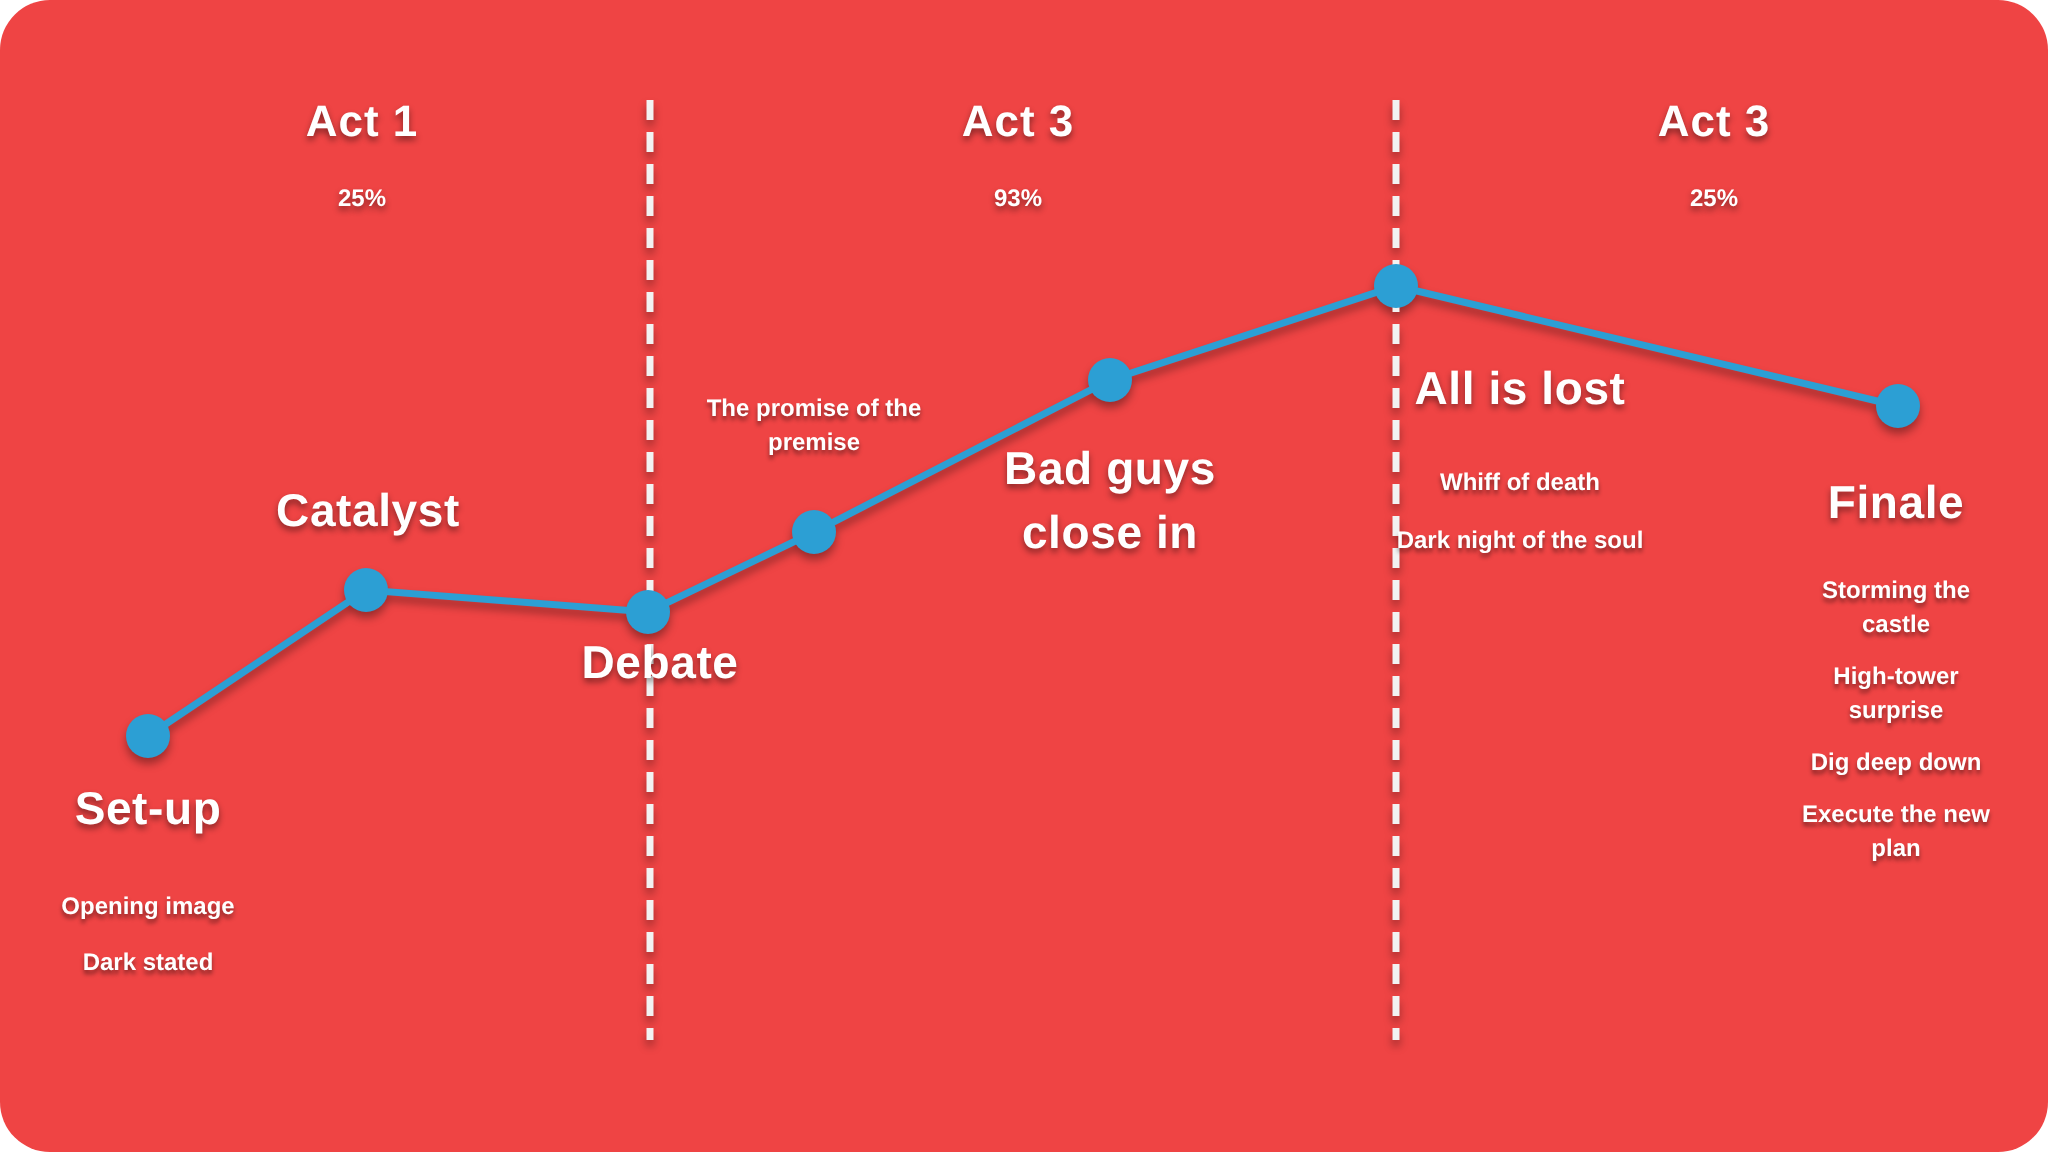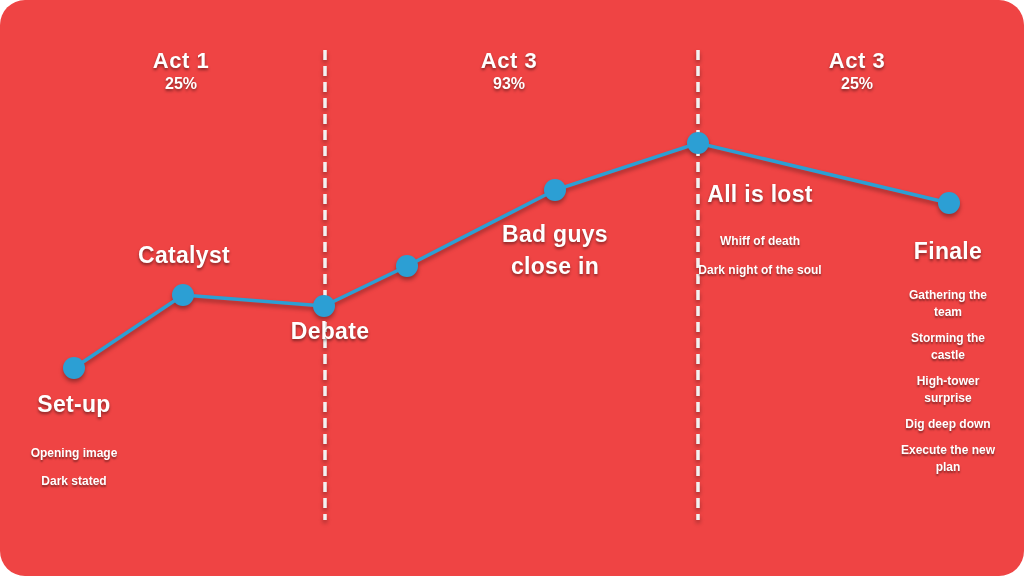--- a/index.html
+++ b/index.html
@@ -24,24 +24,24 @@
   .act-header { top: 48px; }
   .act-title {
     font-size: 22px;
     font-weight: bold;
     line-height: 26px;
     letter-spacing: 0.5px;
     text-shadow: 0 2px 3px rgba(0,0,0,0.45);
     white-space: nowrap;
   }
   .act-share {
-    font-size: 16px;
+    font-size: 12px;
     font-weight: bold;
     line-height: 18px;
-    margin-top: 1px;
+    margin-top: 16px;
     text-shadow: 0 2px 3px rgba(0,0,0,0.45);
   }
   .beat-title {
     font-size: 23px;
     font-weight: bold;
     line-height: 32px;
     letter-spacing: 0.3px;
     text-shadow: 0 2px 3px rgba(0,0,0,0.45);
   }
   .nowrap { white-space: nowrap; }
@@ -93,31 +93,33 @@
   <div class="abs beat-title nowrap" style="left:74px; top:388px">Set-up</div>
   <div class="abs beat-subs gap11" style="left:74px; top:445px; width:140px">
     <div class="beat-sub">Opening image</div>
     <div class="beat-sub">Dark stated</div>
   </div>
 
   <div class="abs beat-title nowrap" style="left:184px; top:239px">Catalyst</div>
 
   <div class="abs beat-title nowrap" style="left:330px; top:315px">Debate</div>
 
+  <div class="abs beat-subs" style="left:407px; top:196px; width:112px">
+    <div class="beat-sub">The promise of the premise</div>
+  </div>
 
   <div class="abs beat-title" style="left:555px; top:218px; width:140px">Bad guys close in</div>
 
   <div class="abs beat-title nowrap" style="left:760px; top:178px">All is lost</div>
   <div class="abs beat-subs gap12" style="left:760px; top:233px; width:124px">
     <div class="beat-sub">Whiff of death</div>
     <div class="beat-sub">Dark night of the soul</div>
   </div>
 
   <div class="abs beat-title nowrap" style="left:948px; top:235px">Finale</div>
   <div class="abs beat-subs gap9" style="left:948px; top:287px; width:104px">
-    <div class="beat-sub">Gathering the team</div>
     <div class="beat-sub">Storming the castle</div>
     <div class="beat-sub">High-tower surprise</div>
     <div class="beat-sub">Dig deep down</div>
     <div class="beat-sub">Execute the new plan</div>
   </div>
 
 </div>
 
 </body></html>

